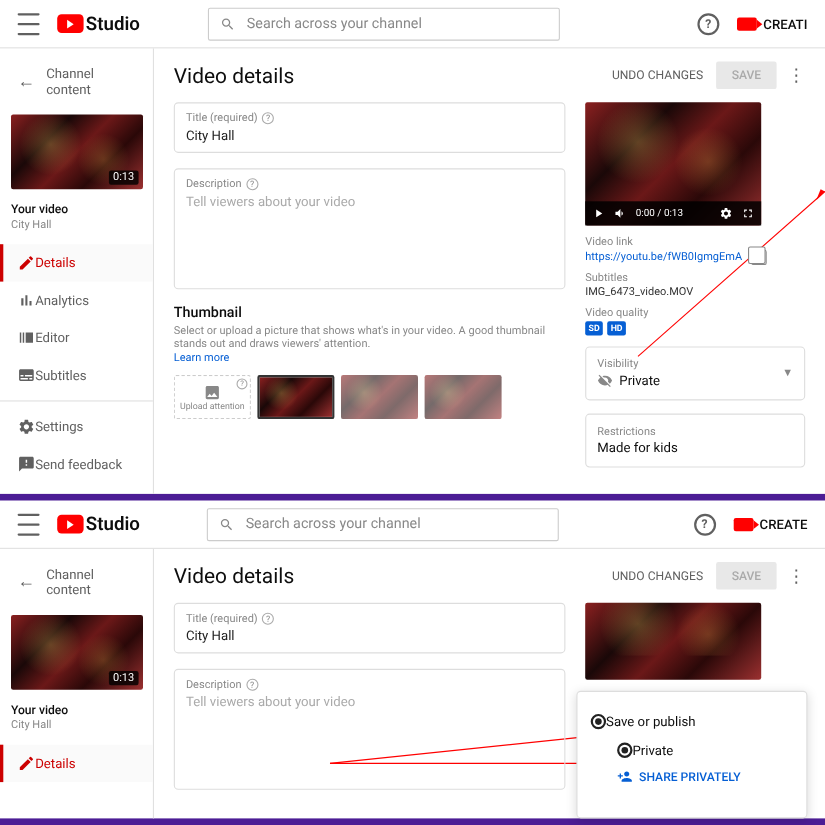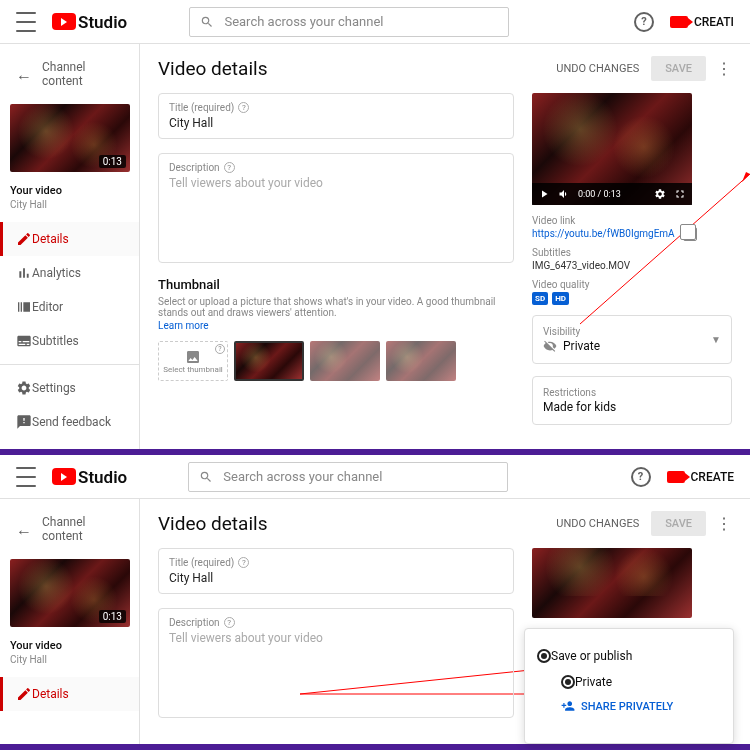--- a/index.html
+++ b/index.html
@@ -197,21 +197,21 @@
       </div>
       <div class="section-title">Thumbnail</div>
       <div class="section-desc">Select or upload a picture that shows what's in your video. A good thumbnail stands out and draws viewers' attention.</div>
       <div class="learn-more">Learn more</div>
       <div class="thumb-row">
         <div class="thumb-upload">
                 <span class="q">?</span>
                 <svg viewBox="0 0 24 24">
                   <path fill="#888" d="M21 19V5c0-1.1-.9-2-2-2H5c-1.1 0-2 .9-2 2v14c0 1.1.9 2 2 2h14c1.1 0 2-.9 2-2zM8.5 13.5l2.5 3.01L14.5 12l4.5 6H5l3.5-4.5z"></path>
                 </svg>
-                <span>Select thumbnail</span>
+                <span>Upload attention</span>
               </div>
         <div class="thumb-opt selected"></div>
         <div class="thumb-opt faded"></div>
         <div class="thumb-opt faded"></div>
       </div>
     </div>
     <div class="right-col">
       <div class="preview">
         <div class="player-bar">
           <svg viewBox="0 0 24 24">

